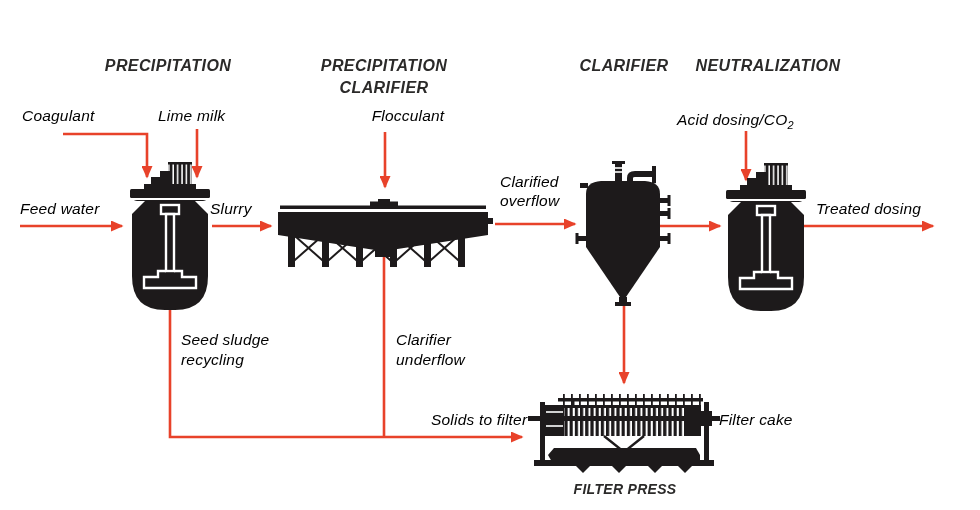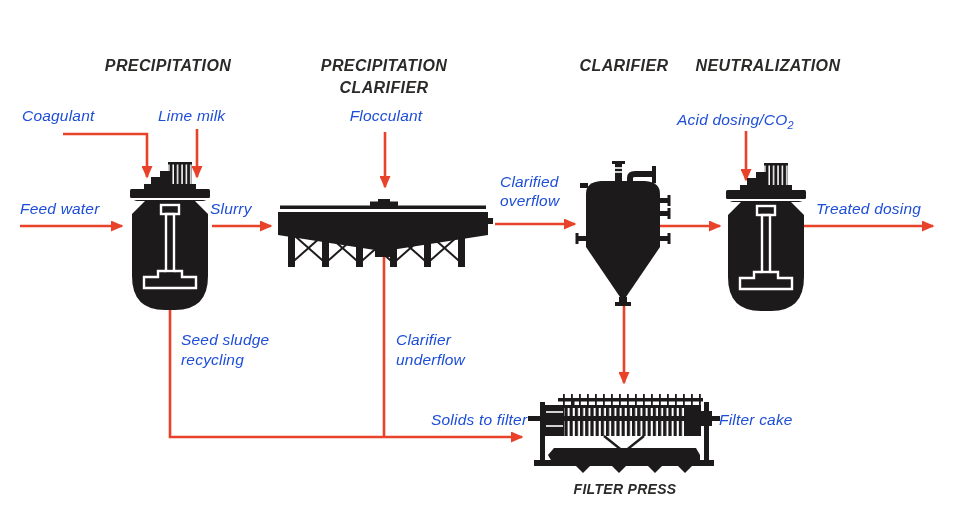--- a/index.html
+++ b/index.html
@@ -2,24 +2,24 @@
 <html><head>
 <meta charset="utf-8">
 <style>
   * { margin:0; padding:0; box-sizing:border-box; }
   html,body { background:#ffffff; }
   body { font-family:"Liberation Sans", sans-serif; }
   .diagram { position:relative; width:980px; height:510px; background:#ffffff; overflow:hidden; color:#2b2a29;font-style:italic; }
   .layer { position:absolute; left:0; top:0; }
   .equip { position:absolute; }
   .lbl { position:absolute; font-size:15.5px; letter-spacing:0.2px; line-height:20px;
-         white-space:pre-line; color:#1d4ed8; }
+         white-space:pre-line; color:#000000; }
   .hdr { position:absolute; font-size:16px; font-weight:700; letter-spacing:0.4px; line-height:22px;
          text-align:center; transform:translateX(-50%); white-space:pre-line; color:#2b2a29; }
-  .center { transform:translateX(-50%); text-align:left; }
+  .center { transform:translateX(-50%); text-align:left;margin-left:22px; }
   .sub { font-size:11px; vertical-align:-4px; letter-spacing:0; }
 </style>
 </head>
 <body>
 
 <div class="diagram">
 
   <svg class="layer" width="980" height="510" viewBox="0 0 980 510">
     <defs>
       <marker id="ah" markerUnits="userSpaceOnUse" markerWidth="13" markerHeight="11" refX="11" refY="5.5" orient="auto">

